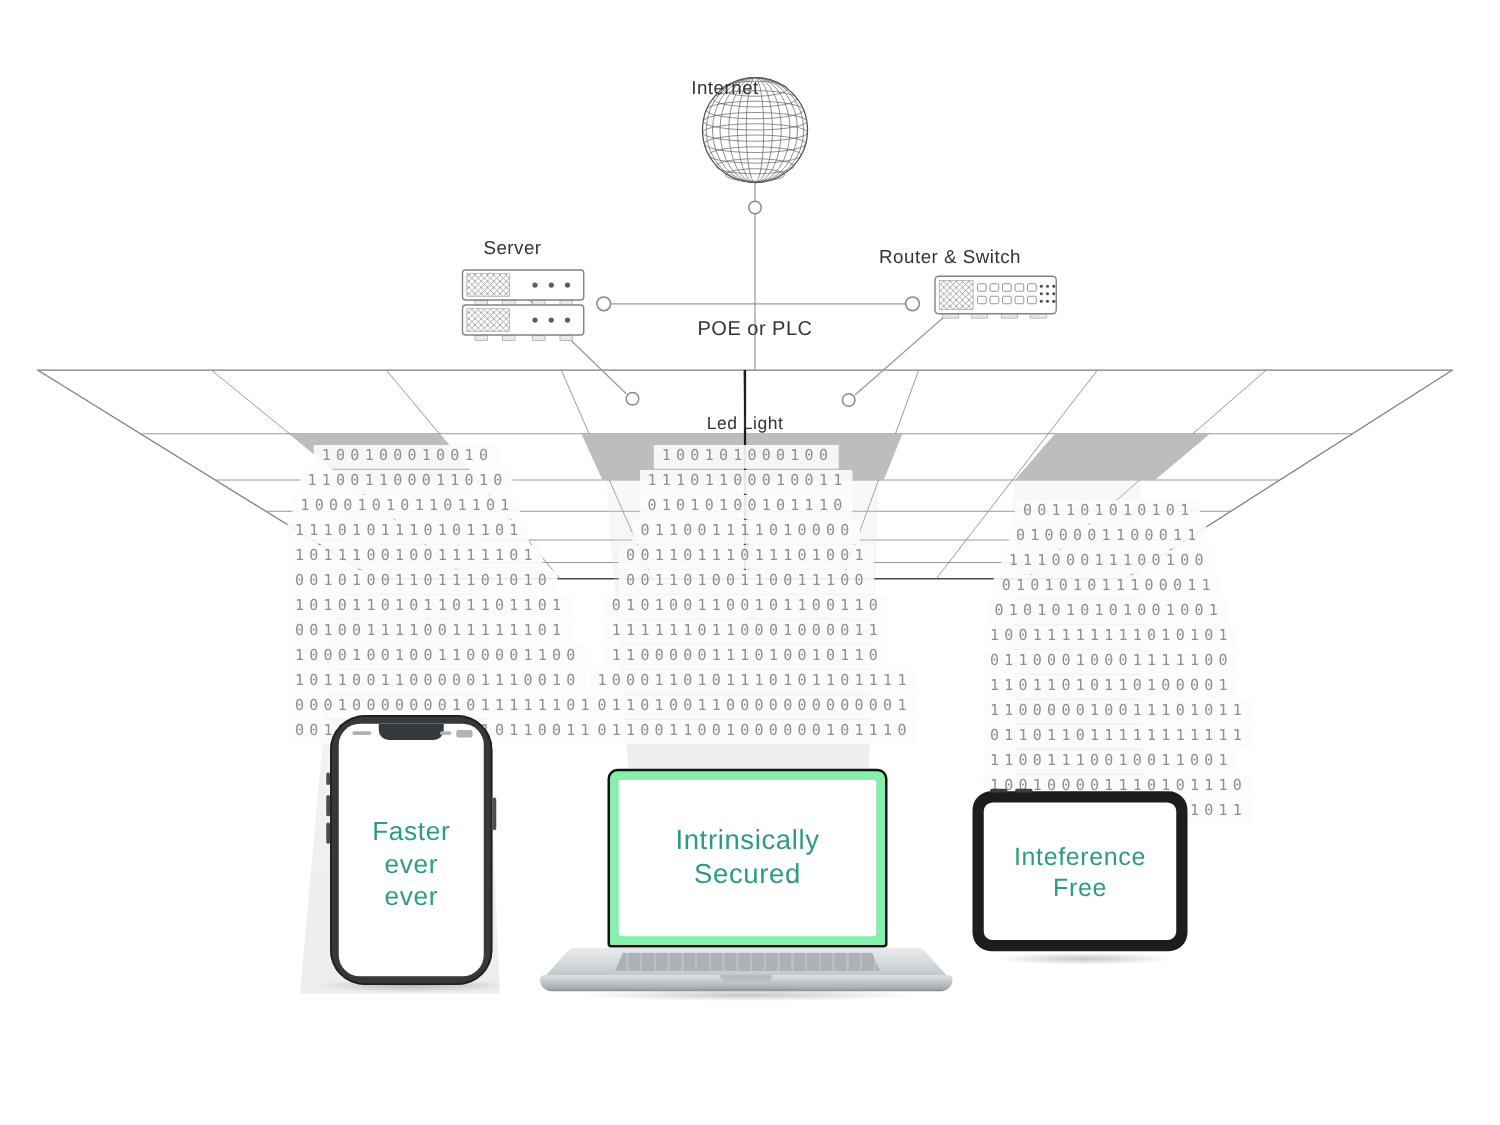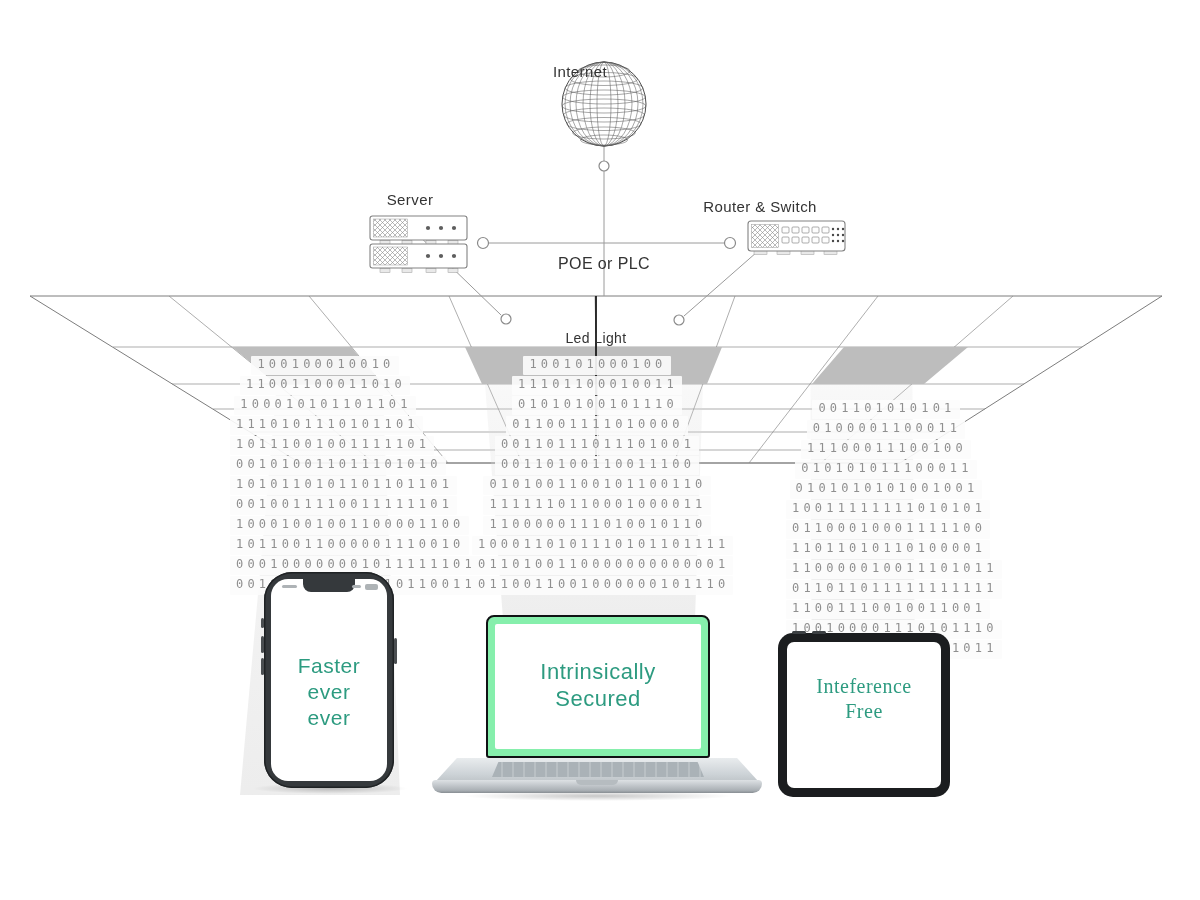--- a/index.html
+++ b/index.html
@@ -70,22 +70,22 @@
                clip-path:polygon(6.5% 0,93.5% 0,100% 100%,0 100%);}
   .laptop-keys{position:absolute;left:492px;top:762px;width:212px;height:15px;z-index:5;
                background:repeating-linear-gradient(90deg,#aab2b7 0 9px,#b9c0c4 9px 11px);
                clip-path:polygon(3% 0,97% 0,100% 100%,0 100%);}
   .laptop-base{position:absolute;left:432px;top:780px;width:330px;height:13px;z-index:6;
                background:linear-gradient(180deg,#dde1e4,#a9afb4 80%,#878d92);
                border-radius:4px 4px 10px 10px;}
   .laptop-thumb{position:absolute;left:50%;top:0;transform:translateX(-50%);
                 width:42px;height:5px;background:#b6bcc0;border-radius:0 0 6px 6px;}
 
-  .tablet{position:absolute;left:778px;top:633px;width:172px;height:164px;z-index:4;
-          background:#1b1d1f;border-radius:15px;padding:9px;box-sizing:border-box;font-family:Liberation Serif, serif;}
+  .tablet{position:absolute;left:778px;top:633px;width:172px;height:128px;z-index:4;
+          background:#1b1d1f;border-radius:15px;padding:9px;box-sizing:border-box;}
   .tablet-screen{position:relative;width:100%;height:100%;background:#fff;border-radius:7px;}
   .tablet-text{position:absolute;left:0;right:0;top:32px;font-size:20px;line-height:25px;}
   .tbtn{position:absolute;height:3px;background:#3c4043;border-radius:2px;top:-2px;}
 
   .shadow{position:absolute;z-index:3;border-radius:50%;
           background:radial-gradient(ellipse at center,rgba(0,0,0,.22),rgba(0,0,0,0) 70%);}
 </style>
 </head>
 <body>
 

